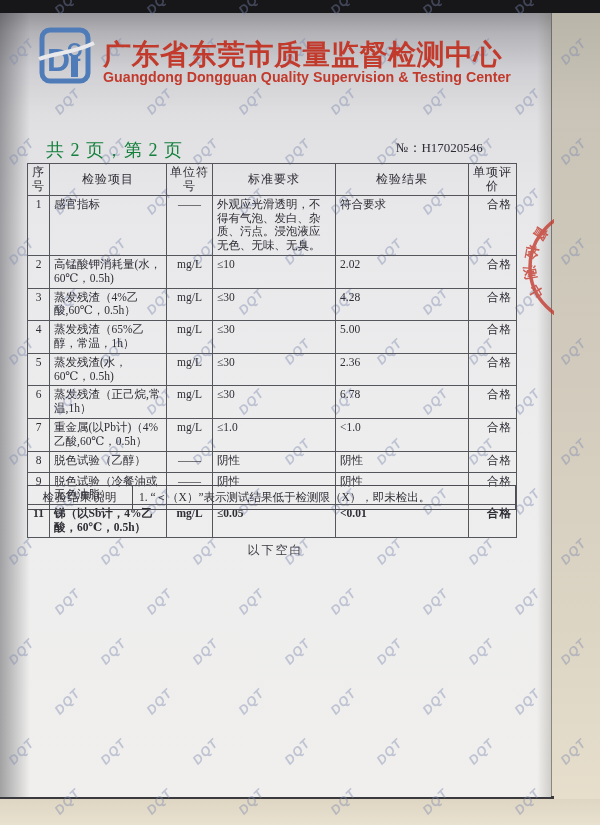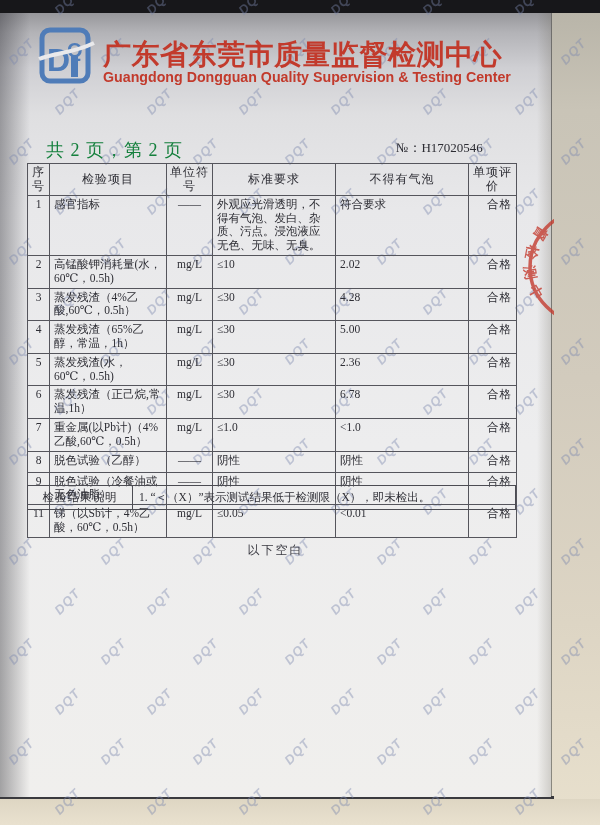--- a/index.html
+++ b/index.html
@@ -80,21 +80,21 @@
     border:1px solid #55555c;padding:2px 4px;vertical-align:top;
     overflow:hidden;
   }
   table.main th{
     font-weight:normal;text-align:center;vertical-align:middle;
     padding:1px 2px;height:14px;font-size:12px;letter-spacing:1px;
   }
   td.c-no{text-align:center;}
   td.c-unit{text-align:center;}
   td.c-eval{text-align:right;vertical-align:middle;letter-spacing:1px;}
-  tr.h1 td{height:52px;} tr.h2 td{height:25px;} tr.h3 td{height:16px;} tr.h4 td{height:27px;}
+  tr.h1 td{height:52px;} tr.h2 td{height:25px;} tr.h3 td{height:16px;} tr.h4 td{height:27px;font-weight:bold;}
   
   table.notes{
     position:absolute;left:27px;top:472px;width:489px;
     border-collapse:collapse;table-layout:fixed;
     font-size:11.5px;color:#2e2e35;
   }
   table.notes td{border:1.5px solid #4c4c53;padding:4px 6px;vertical-align:middle;}
   td.notes-label{width:92px;text-align:center;letter-spacing:1px;}
   .below-blank{
     position:absolute;left:0;top:513px;width:551px;text-align:center;
@@ -252,21 +252,21 @@
       <col style="width:123px">
         <col style="width:133px">
         <col style="width:48px">
     </colgroup>
     <thead>
       <tr>
         <th>序号</th>
         <th>检验项目</th>
         <th>单位符号</th>
         <th>标准要求</th>
-        <th>不得有气泡</th>
+        <th>检验结果</th>
         <th>单项评价</th>
       </tr>
     </thead>
     <tbody id="main-tbody">
         <tr class="h1">
           <td class="c-no">1</td>
           <td class="c-item">感官指标</td>
           <td class="c-unit">——</td>
           <td class="c-std">外观应光滑透明，不得有气泡、发白、杂质、污点。浸泡液应无色、无味、无臭。</td>
           <td class="c-res">符合要求</td>

